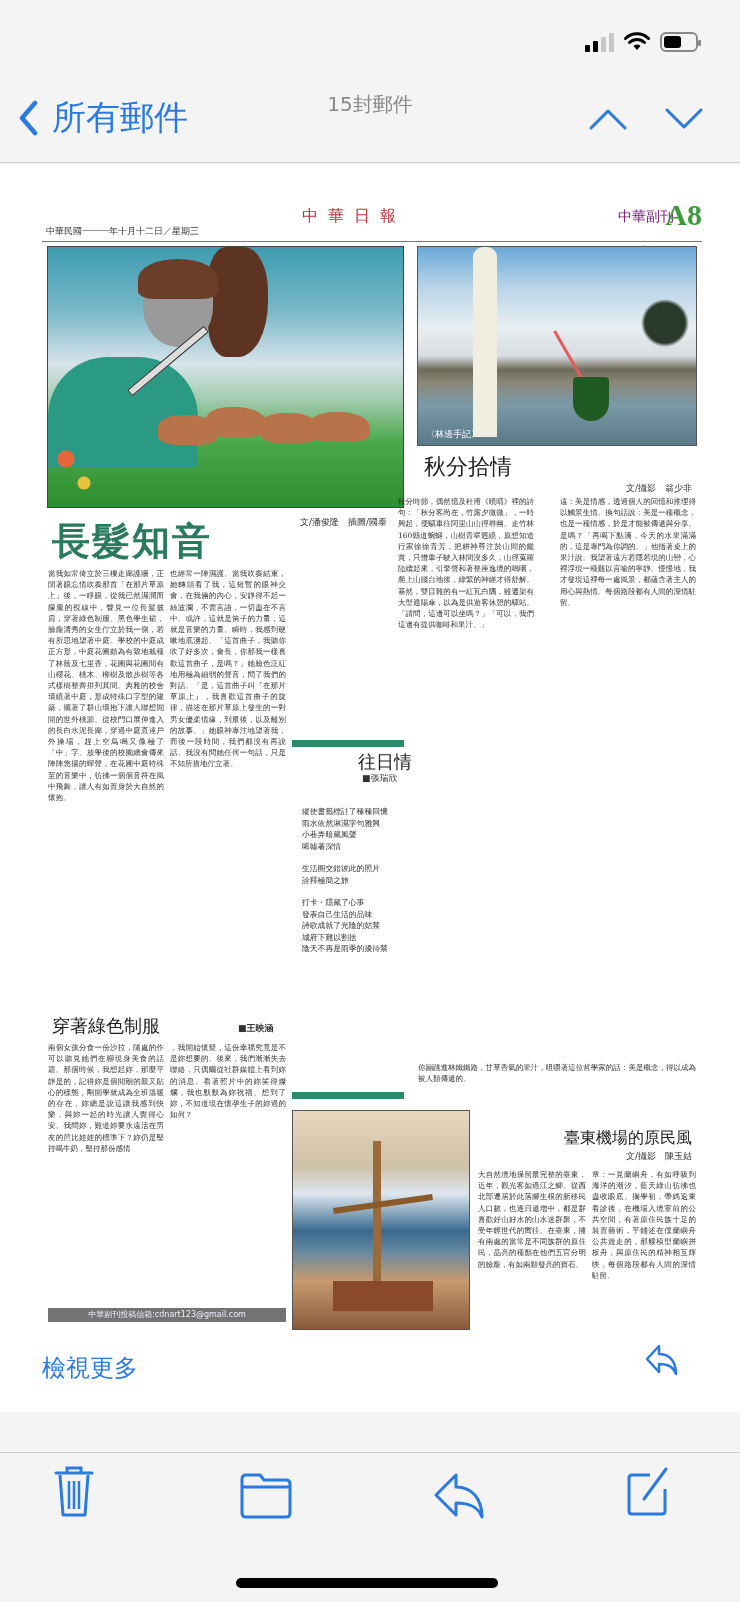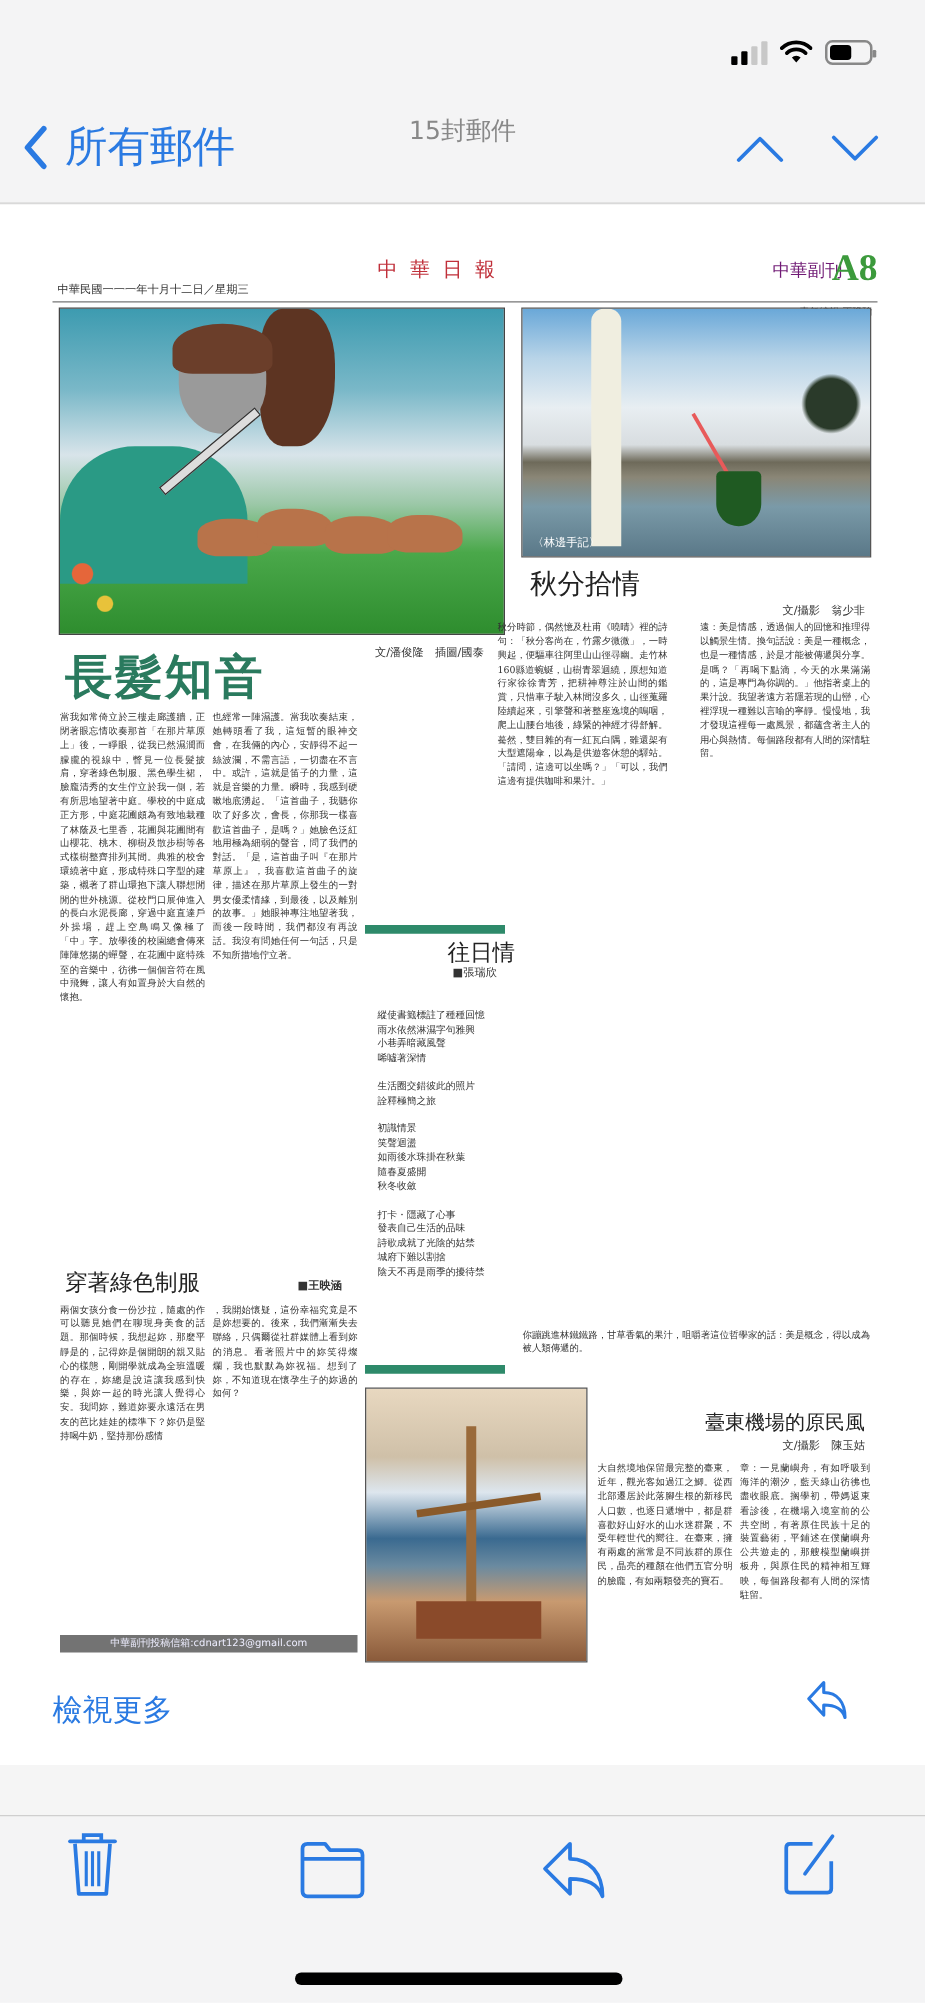--- a/index.html
+++ b/index.html
@@ -186,27 +186,20 @@
         <div>縱使書籤標註了種種回憶</div>
           <div>雨水依然淋濕字句雅興</div>
           <div>小巷弄暗藏風聲</div>
           <div>唏噓著深情</div>
       </div>
       <div class="stanza">
         <div>生活圈交錯彼此的照片</div>
           <div>詮釋極簡之旅</div>
       </div>
       <div class="stanza">
-        <div>初識情景</div>
-          <div>笑聲迴盪</div>
-          <div>如雨後水珠掛在秋葉</div>
-          <div>隨春夏盛開</div>
-          <div>秋冬收斂</div>
-      </div>
-      <div class="stanza">
         <div>打卡・隱藏了心事</div>
           <div>發表自己生活的品味</div>
           <div>詩歌成就了光陰的姑禁</div>
           <div>城府下難以割捨</div>
           <div>陰天不再是雨季的擾待禁</div>
       </div>
     </div>
 
     <div class="title-happy">穿著綠色制服</div>
     <div class="byline-happy">■王映涵</div>

